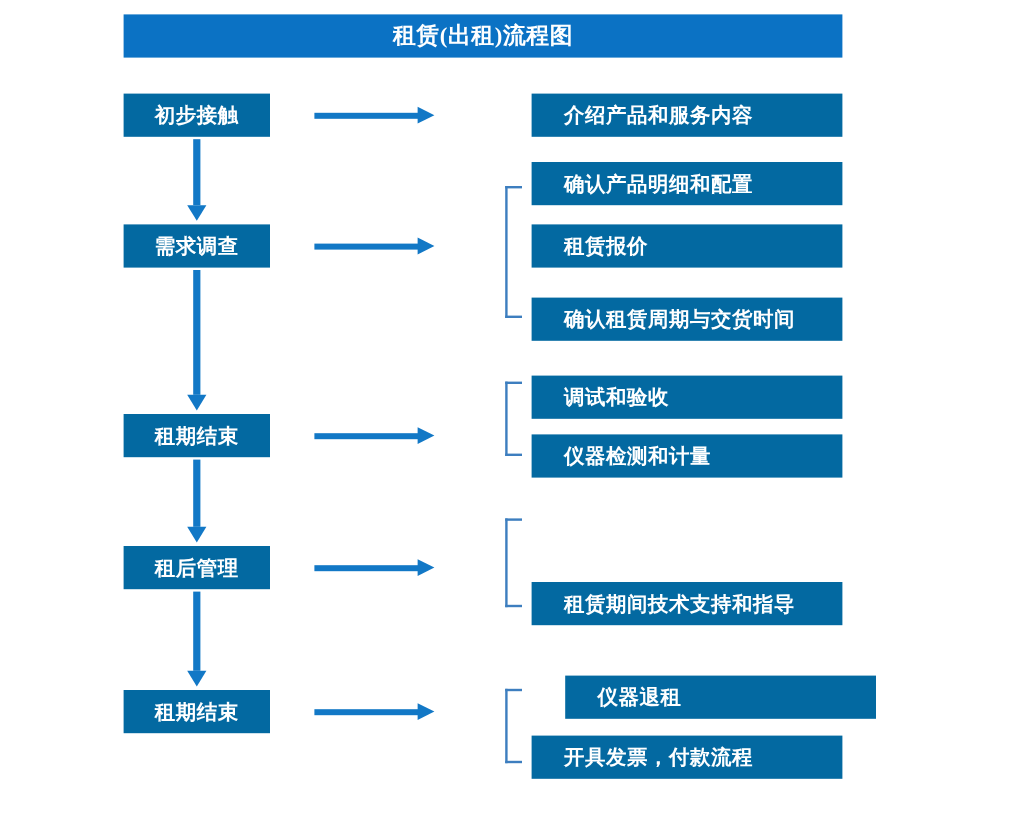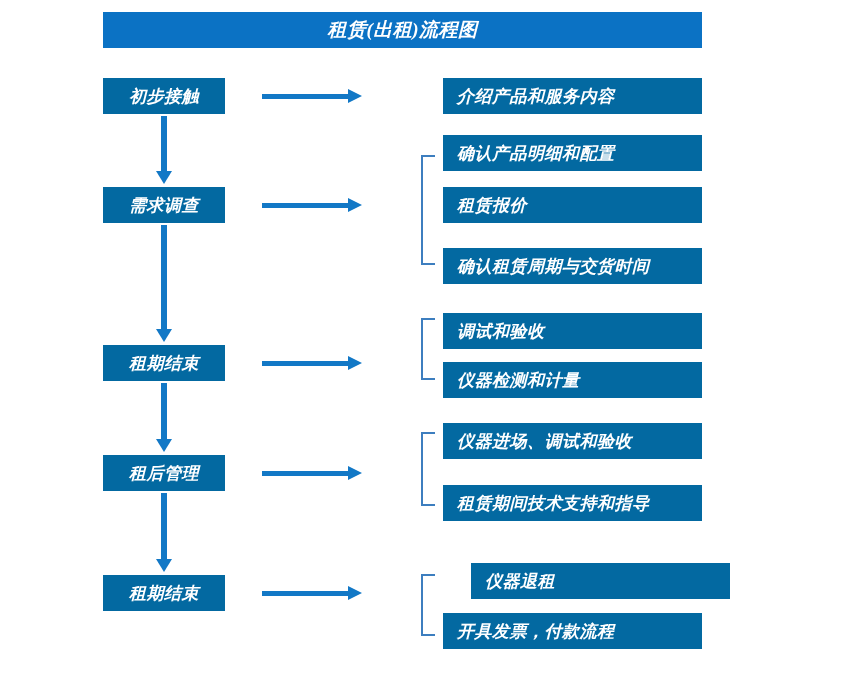--- a/index.html
+++ b/index.html
@@ -11,21 +11,20 @@
     width: 844px;
     height: 688px;
     font-family: "Liberation Serif", "DejaVu Serif", serif;
     overflow: hidden;
   }
   #canvas {
     position: relative;
     width: 844px;
     height: 688px;
     background: #ffffff;
-    font-style: italic;
   }
 
   
   .title-bar {
     position: absolute;
     left: 103px;
     top: 12px;
     width: 599px;
     height: 36px;
     background: #0B72C4;
@@ -55,21 +54,21 @@
     height: 36px;
     font-size: 17px;
     justify-content: center;
   }
   .node.right {
     left: 443px;
     width: 259px;
     height: 36px;
     font-size: 17px;
     justify-content: flex-start;
-    padding-left: 14px;
+    padding-left: 27px;
   }
 
   
   .harrow {
     position: absolute;
     height: 14px;
     width: 100px;
   }
   .harrow .shaft {
     position: absolute;
@@ -134,21 +133,20 @@
   <div class="node left" style="top:345px;">租期结束</div>
   <div class="node left" style="top:455px;">租后管理</div>
   <div class="node left" style="top:575px;">租期结束</div>
 
   <div class="node right" style="top:78px;">介绍产品和服务内容</div>
   <div class="node right" style="top:135px;">确认产品明细和配置</div>
   <div class="node right" style="top:187px;">租赁报价</div>
   <div class="node right" style="top:248px;">确认租赁周期与交货时间</div>
   <div class="node right" style="top:313px;">调试和验收</div>
   <div class="node right" style="top:362px;">仪器检测和计量</div>
-  <div class="node right" style="top:423px;">仪器进场、调试和验收</div>
   <div class="node right" style="top:485px;">租赁期间技术支持和指导</div>
   <div class="node right" style="top:563px;margin-left:28px;">仪器退租</div>
   <div class="node right" style="top:613px;">开具发票，付款流程</div>
 
   <div class="harrow" style="left:262px; top:89px;">
     <div class="shaft"></div>
     <div class="head"></div>
   </div>
   <div class="harrow" style="left:262px; top:198px;">
     <div class="shaft"></div>

